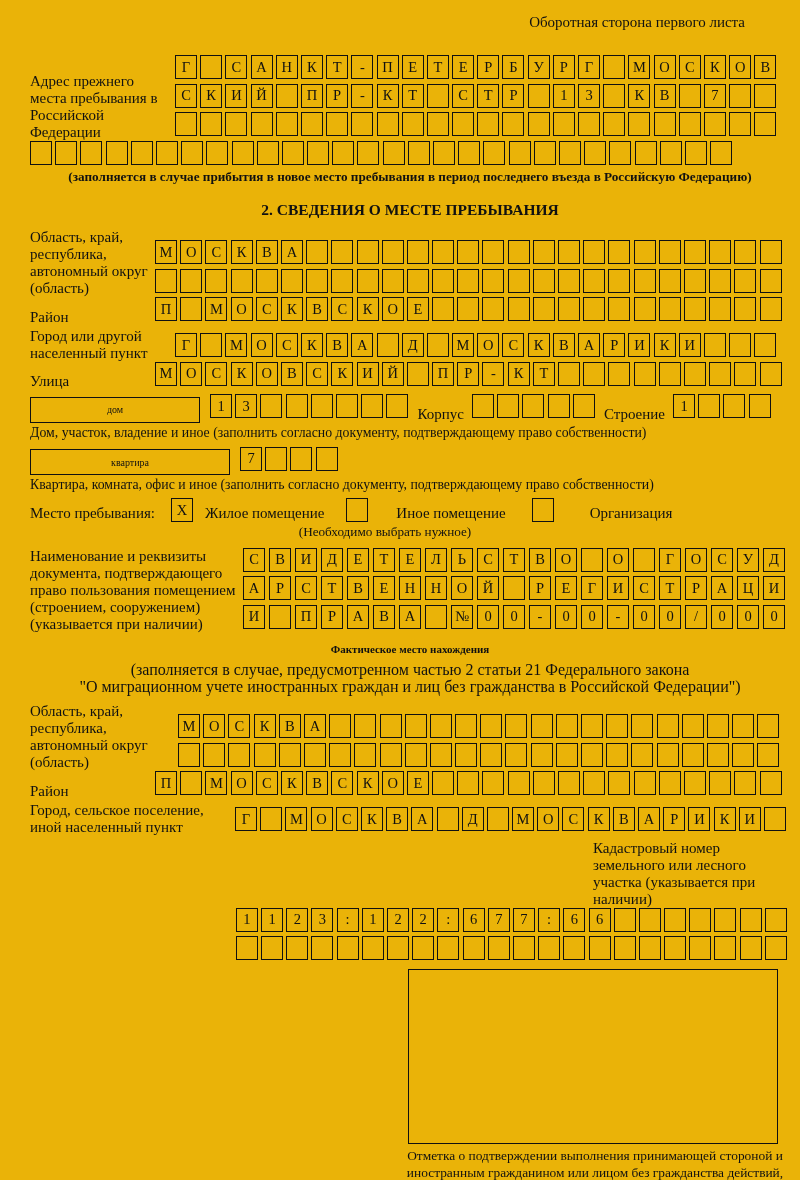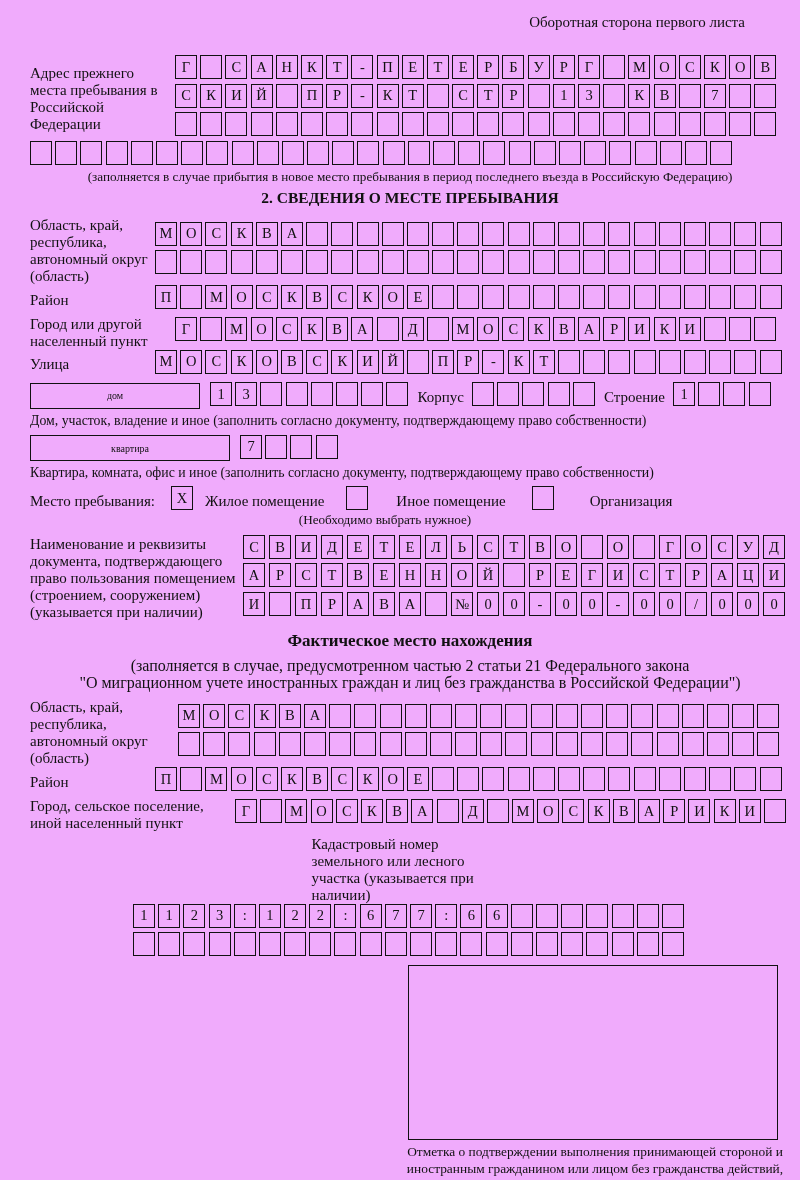--- a/index.html
+++ b/index.html
@@ -1,29 +1,29 @@
 <!DOCTYPE html>
 <html><head>
 <meta charset="utf-8">
 <style>
   * { margin:0; padding:0; box-sizing:border-box; }
   html,body { background:#fff; }
   .page {
     position:relative;
     width:800px; height:1180px;
     margin:0 auto;
-    background:#f0abfc;
+    background:#eab308;
     color:#111;
     font-family:"Liberation Serif", "DejaVu Serif", serif;
     padding:14px 10px 0 30px;
     overflow:hidden;
   }
   .hdr-note { text-align:right; font-size:15px; padding-right:45px; margin-bottom:24px; }
 
-  .flexrow { display:flex; align-items:center; }
+  .flexrow { display:flex; align-items:flex-end; }
   .lbl { font-size:15px; line-height:17px; padding-right:6px; padding-top:2px; }
   .lbl-a   { width:145px; }
   .lbl-b   { width:125px; }
   .lbl-c   { width:145px; }
   .lbl-doc { width:213px; }
   .lbl-reg2{ width:148px; }
   .lbl-city2{ width:205px; }
   .lbl-cad { width:197px; }
 
   .boxrows { flex:1; }
@@ -31,21 +31,21 @@
   .cell {
     width:22px; height:24px;
     border:1.5px solid #111;
     margin-right:3.2px;
     display:inline-flex; align-items:center; justify-content:center;
     font-size:14.5px; line-height:1;
     flex:0 0 auto;
   }
   .gap4 .cell { margin-right:4px; }
 
-  .small-note { font-size:13.2px; text-align:center; margin:2px 0 4px 0; }
+  .small-note { font-size:13.2px; text-align:center; margin:2px 0 16px 0;font-weight:bold; }
   .sec-title { font-size:15.5px; font-weight:bold; text-align:center; margin:4px 0 8px 0; }
 
   .inline-box-label {
     border:1.5px solid #111; height:26px;
     display:inline-flex; align-items:center; justify-content:center;
     font-size:10px; flex:0 0 auto;
   }
   .wbl-dom { width:170px; margin-right:10px; }
   .wbl-kv  { width:200px; margin-right:10px; }
   .mid-lbl { font-size:15px; margin:3px 8px 0 6px; flex:0 0 auto; }
@@ -54,21 +54,21 @@
   .field-note { font-size:13.8px; margin:2px 0 5px 0; }
 
   .stay-row { display:flex; align-items:flex-end; font-size:15px; margin:4px 0 2px 0; }
   .chk {
     width:22px; height:24px; border:1.5px solid #111;
     display:inline-flex; align-items:center; justify-content:center;
     font-size:14.5px; flex:0 0 auto;
   }
   .stay-note { font-size:13.2px; padding-left:190px; width:520px; text-align:center; margin-bottom:6px; }
 
-  .fact-title { font-size:17px; font-weight:bold; text-align:center; margin:10px 0 6px 0; }
+  .fact-title { font-size:11px; font-weight:bold; text-align:center; margin:10px 0 6px 0; }
   .fact-note { font-size:16px; text-align:center; line-height:17px; }
   .fact-note:last-of-type { margin-bottom:6px; }
 
   .stamp-wrap { margin-left:365px; width:400px; margin-top:4px; }
   .stamp-box { width:370px; height:175px; border:1.8px solid #111; margin-left:13px; }
   .stamp-note { font-size:13.4px; text-align:center; line-height:17.5px; margin-top:3px; }
 
   .mt2{margin-top:2px;flex-direction:column;} .mb6{margin-bottom:6px;}
 </style>
 </head>

